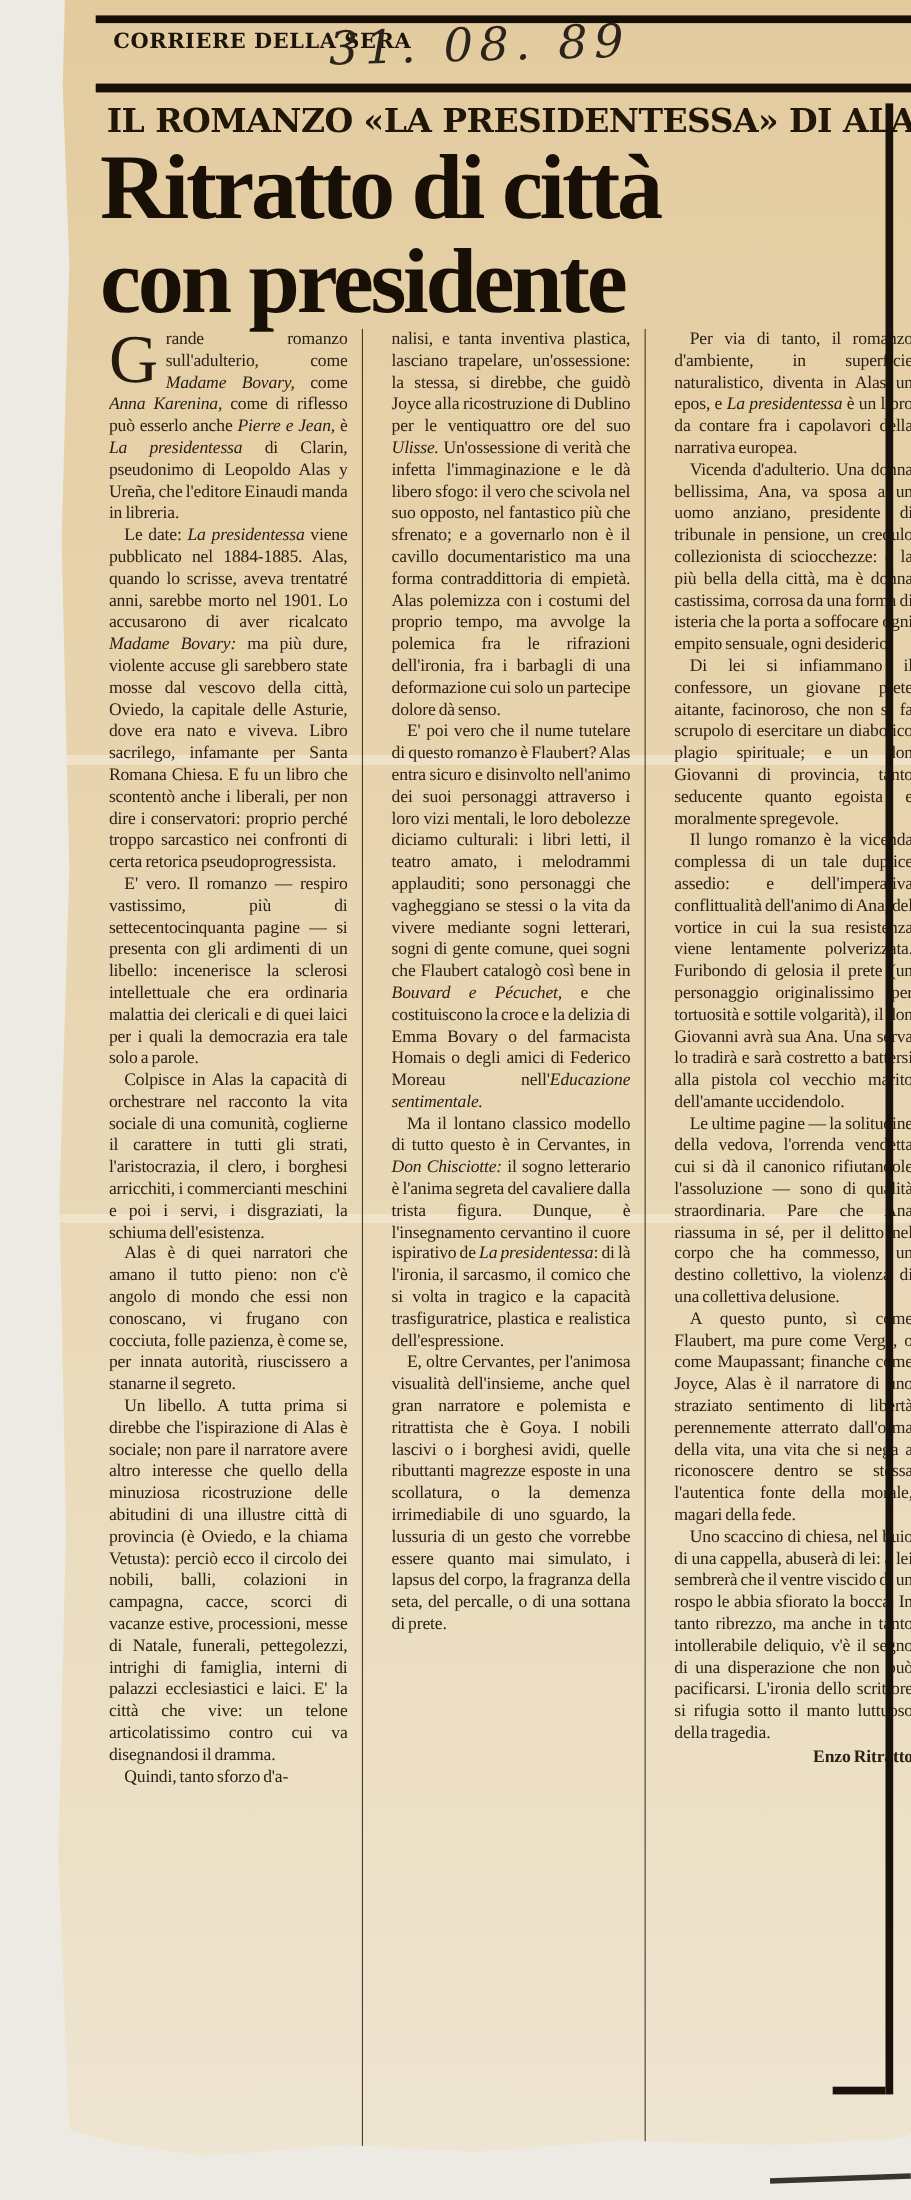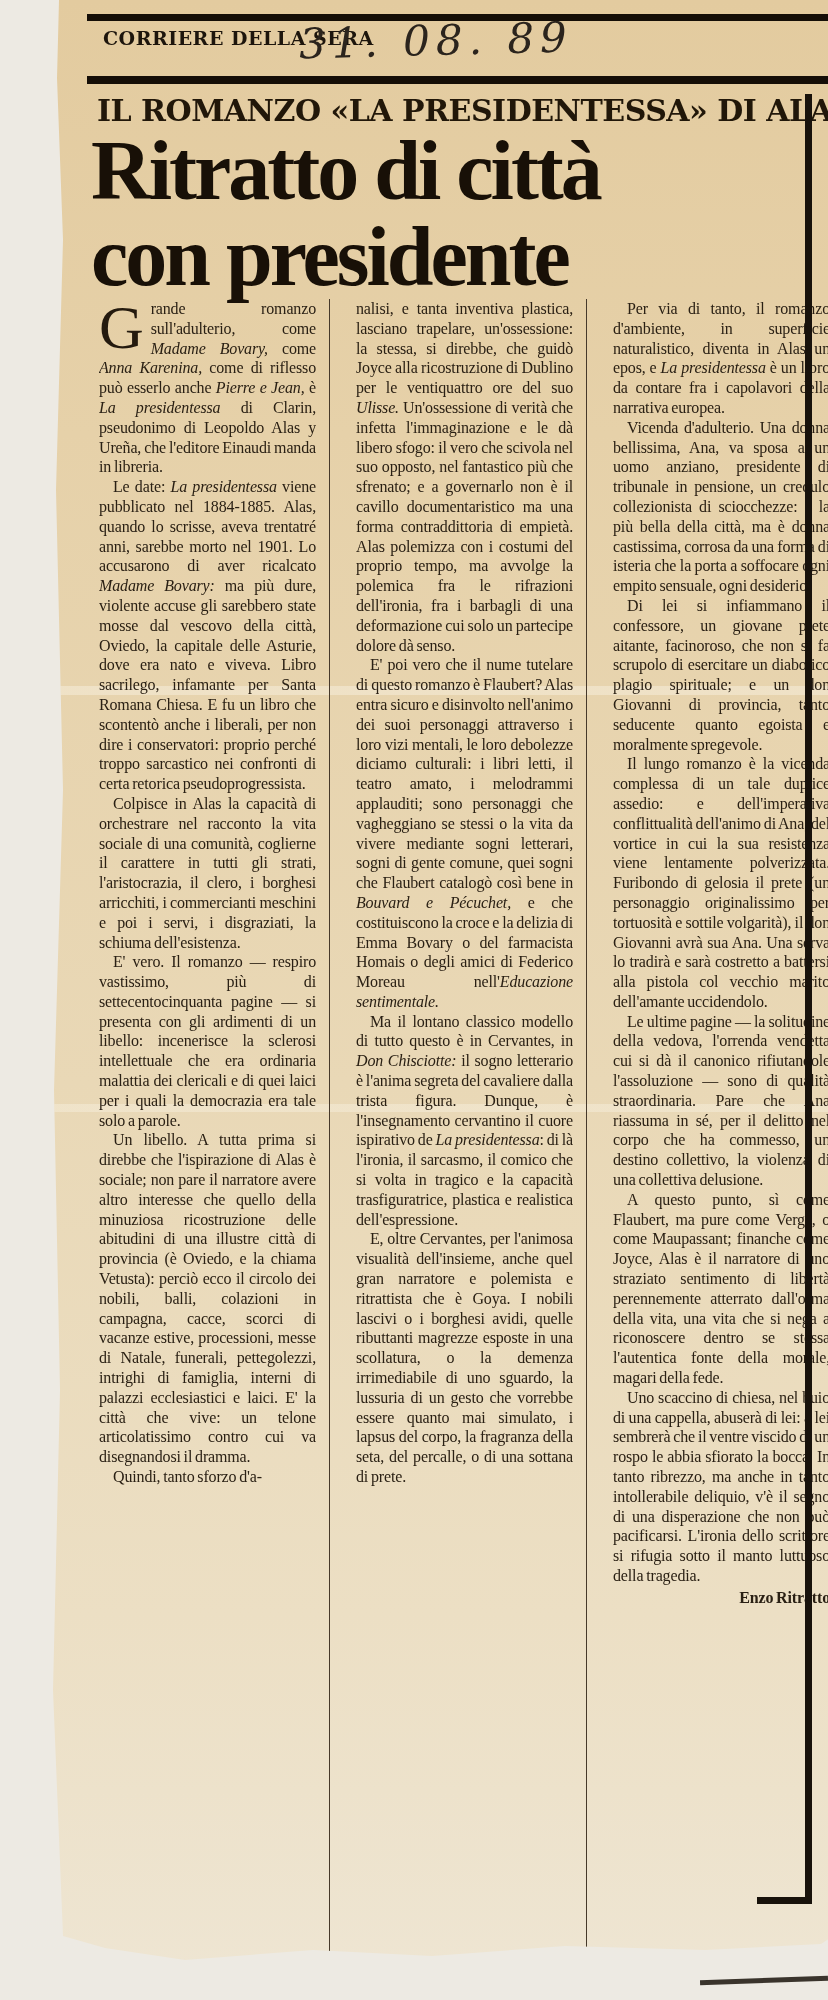--- a/index.html
+++ b/index.html
@@ -44,22 +44,23 @@
   <div class="rule rule-top"></div>
   <span class="np-name">CORRIERE DELLA SERA</span>
   <span class="date">31. 08. 89</span>
   <div class="rule rule-2"></div>
   <div class="kicker">IL ROMANZO «LA PRESIDENTESSA» DI ALAS CLARIN</div>
   <h1 class="title"><span>Ritratto di città</span><br><span>con presidente</span></h1>
   <div class="cols">
     <div class="col">
         <p class="noindent"><span class="dropcap">G</span>rande romanzo sull'adulterio, come <i>Madame Bovary,</i> come <i>Anna Karenina,</i> come di riflesso può esserlo anche <i>Pierre e Jean,</i> è <i>La presidentessa</i> di Clarin, pseudonimo di Leopoldo Alas y Ureña, che l'editore Einaudi manda in libreria.</p>
         <p>Le date: <i>La presidentessa</i> viene pubblicato nel 1884-1885. Alas, quando lo scrisse, aveva trentatré anni, sarebbe morto nel 1901. Lo accusarono di aver ricalcato <i>Madame Bovary:</i> ma più dure, violente accuse gli sarebbero state mosse dal vescovo della città, Oviedo, la capitale delle Asturie, dove era nato e viveva. Libro sacrilego, infamante per Santa Romana Chiesa. E fu un libro che scontentò anche i liberali, per non dire i conservatori: proprio perché troppo sarcastico nei confronti di certa retorica pseudoprogressista.</p>
+        <p>E' vero. Il romanzo — respiro vastissimo, più di settecentocinquanta pagine — si presenta con gli ardimenti di un libello: incenerisce la sclerosi intellettuale che era ordinaria malattia dei clericali e di quei laici per i quali la democrazia era tale solo a parole.</p>
         <p>Colpisce in Alas la capacità di orchestrare nel racconto la vita sociale di una comunità, coglierne il carattere in tutti gli strati, l'aristocrazia, il clero, i borghesi arricchiti, i commercianti meschini e poi i servi, i disgraziati, la schiuma dell'esistenza.</p>
-        <p>E' vero. Il romanzo — respiro vastissimo, più di settecentocinquanta pagine — si presenta con gli ardimenti di un libello: incenerisce la sclerosi intellettuale che era ordinaria malattia dei clericali e di quei laici per i quali la democrazia era tale solo a parole.</p>
+        <p>Alas è di quei narratori che amano il tutto pieno: non c'è angolo di mondo che essi non conoscano, vi frugano con cocciuta, folle pazienza, è come se, per innata autorità, riuscissero a stanarne il segreto.</p>
         <p>Un libello. A tutta prima si direbbe che l'ispirazione di Alas è sociale; non pare il narratore avere altro interesse che quello della minuziosa ricostruzione delle abitudini di una illustre città di provincia (è Oviedo, e la chiama Vetusta): perciò ecco il circolo dei nobili, balli, colazioni in campagna, cacce, scorci di vacanze estive, processioni, messe di Natale, funerali, pettegolezzi, intrighi di famiglia, interni di palazzi ecclesiastici e laici. E' la città che vive: un telone articolatissimo contro cui va disegnandosi il dramma.</p>
         <p>Quindi, tanto sforzo d'a-</p>
       </div>
     <div class="col">
         <p class="noindent">nalisi, e tanta inventiva plastica, lasciano trapelare, un'ossessione: la stessa, si direbbe, che guidò Joyce alla ricostruzione di Dublino per le ventiquattro ore del suo <i>Ulisse.</i> Un'ossessione di verità che infetta l'immaginazione e le dà libero sfogo: il vero che scivola nel suo opposto, nel fantastico più che sfrenato; e a governarlo non è il cavillo documentaristico ma una forma contraddittoria di empietà. Alas polemizza con i costumi del proprio tempo, ma avvolge la polemica fra le rifrazioni dell'ironia, fra i barbagli di una deformazione cui solo un partecipe dolore dà senso.</p>
         <p>E' poi vero che il nume tutelare di questo romanzo è Flaubert? Alas entra sicuro e disinvolto nell'animo dei suoi personaggi attraverso i loro vizi mentali, le loro debolezze diciamo culturali: i libri letti, il teatro amato, i melodrammi applauditi; sono personaggi che vagheggiano se stessi o la vita da vivere mediante sogni letterari, sogni di gente comune, quei sogni che Flaubert catalogò così bene in <i>Bouvard e Pécuchet,</i> e che costituiscono la croce e la delizia di Emma Bovary o del farmacista Homais o degli amici di Federico Moreau nell'<i>Educazione sentimentale.</i></p>
         <p>Ma il lontano classico modello di tutto questo è in Cervantes, in <i>Don Chisciotte:</i> il sogno letterario è l'anima segreta del cavaliere dalla trista figura. Dunque, è l'insegnamento cervantino il cuore ispirativo de <i>La presidentessa</i>: di là l'ironia, il sarcasmo, il comico che si volta in tragico e la capacità trasfiguratrice, plastica e realistica dell'espressione.</p>
         <p>E, oltre Cervantes, per l'animosa visualità dell'insieme, anche quel gran narratore e polemista e ritrattista che è Goya. I nobili lascivi o i borghesi avidi, quelle ributtanti magrezze esposte in una scollatura, o la demenza irrimediabile di uno sguardo, la lussuria di un gesto che vorrebbe essere quanto mai simulato, i lapsus del corpo, la fragranza della seta, del percalle, o di una sottana di prete.</p>
       </div>
     <div class="col">

